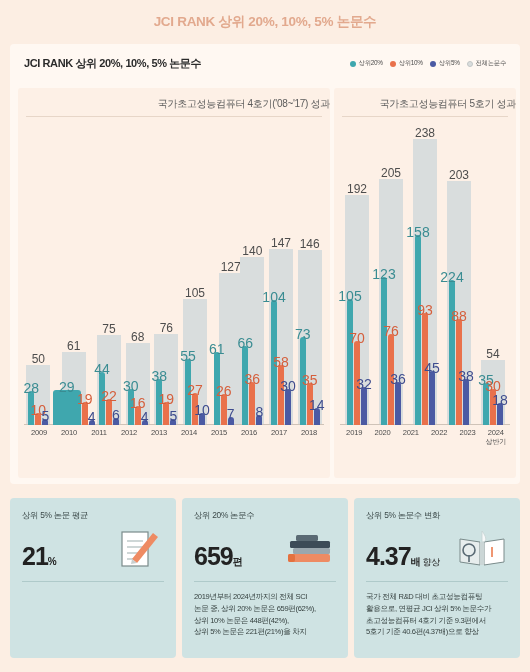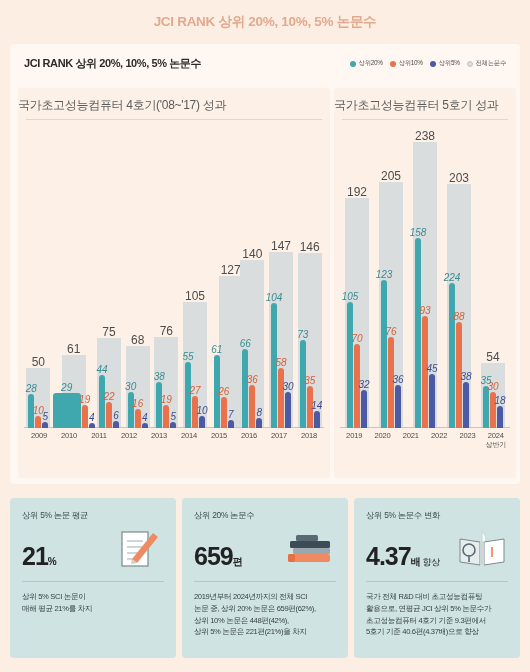--- a/index.html
+++ b/index.html
@@ -39,22 +39,22 @@
   
   .panels { position: absolute; left: 0; top: 44px; width: 510px; height: 390px; display: flex; }
   .panel { position: relative; height: 100%; }
   .panel-left  { width: 312px; margin-left: 8px; }
   .panel-right { width: 182px; margin-left: 4px; }
   .panel-bg {
     position: absolute; left: 0; top: 0; right: 0; bottom: 0;
     background: #FBE9DC; border-radius: 3px; opacity: .55;
   }
   .panel-head {
-    position: relative; text-align: left; padding-top: 9px; padding-bottom: 6px;
-    font-size: 12px; color: #5B5B5B; letter-spacing: -0.3px;
+    position: relative; text-align: right; padding-top: 9px; padding-bottom: 6px;
+    font-size: 10px; color: #5B5B5B; letter-spacing: -0.3px;
   }
   .panel-head::after {
     content: ""; position: absolute; left: 8px; right: 8px; bottom: 0;
     height: 1px; background: #E7D6C8;
   }
 
   
   .plot { position: relative; height: 330px; margin: 0 6px; }
   .groups { position: absolute; left: 0; right: 0; bottom: 22px; top: 0; display: flex; align-items: flex-end; }
   .group { flex: 1 1 0; position: relative; height: 100%; display: flex; align-items: flex-end; justify-content: center; }
@@ -64,21 +64,21 @@
     width: 24px; background: #D9DDDD;
   }
   .bar-total .v {
     position: absolute; top: -13px; left: 50%; transform: translateX(-50%);
     font-size: 12px; color: #4D4D4D; white-space: nowrap;
   }
   .bars { position: relative; display: flex; align-items: flex-end; gap: 1px; z-index: 2; }
   .bar { position: relative; width: 6px; border-radius: 3px 3px 0 0; }
   .bar .v {
     position: absolute; top: -11px; left: 50%; transform: translateX(-50%);
-    font-size: 10px; color: #4D4D4D; white-space: nowrap; font-style: italic;
+    font-size: 14px; color: #4D4D4D; white-space: nowrap;
   }
   .b20 { background: #3FA7AE; }
   .b10 { background: #E9714B; }
   .b5  { background: #4B5AA3; }
   .b20 .v { color: #3A8C92; }
   .b10 .v { color: #D55F3C; }
   .b5  .v { color: #3E4C8E; }
 
   .axis { position: absolute; left: 0; right: 0; bottom: 22px; height: 1px; background: #CFC3B8; }
   .xlabels { position: absolute; left: 0; right: 0; bottom: 0; height: 22px; display: flex; }
@@ -430,21 +430,20 @@
               <rect x="10" y="3" width="26" height="34" fill="#fff" stroke="#7A8B8B" stroke-width="1.2"></rect>
               <line x1="15" y1="12" x2="31" y2="12" stroke="#B9C6C6" stroke-width="1.4"></line>
               <line x1="15" y1="18" x2="31" y2="18" stroke="#B9C6C6" stroke-width="1.4"></line>
               <line x1="15" y1="24" x2="27" y2="24" stroke="#B9C6C6" stroke-width="1.4"></line>
               <line x1="15" y1="30" x2="27" y2="30" stroke="#B9C6C6" stroke-width="1.4"></line>
               <path d="M20 30 L41 4 L46 8 L25 34 Z" fill="#EE8B63"></path>
               <path d="M20 30 L25 34 L19 35 Z" fill="#C9CFCF"></path>
             </svg></div>
         </div>
         <div class="info-sep"></div>
-        <div class="info-desc">상위 5% SCI 논문이<br>매해 평균 21%를 차지</div>
       </div>
       <div class="info">
         <div class="info-label">상위 20% 논문수</div>
         <div class="info-main">
           <div class="info-num"><span>659</span><span class="unit">편</span></div>
           <div class="info-icon"><svg viewBox="0 0 52 40">
               <rect x="6" y="12" width="40" height="7" rx="1.5" fill="#3C4B57"></rect>
               <rect x="9" y="19" width="37" height="6" rx="1.5" fill="#9AA7AE"></rect>
               <rect x="4" y="25" width="42" height="8" rx="2" fill="#EE8B63"></rect>
               <rect x="4" y="25" width="7" height="8" rx="2" fill="#E4713F"></rect>

